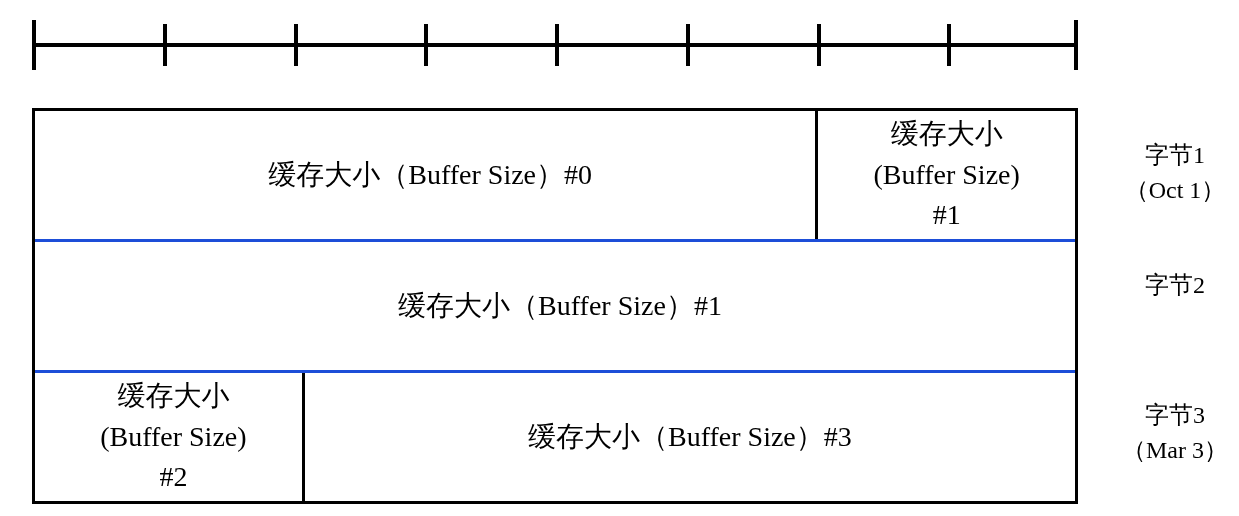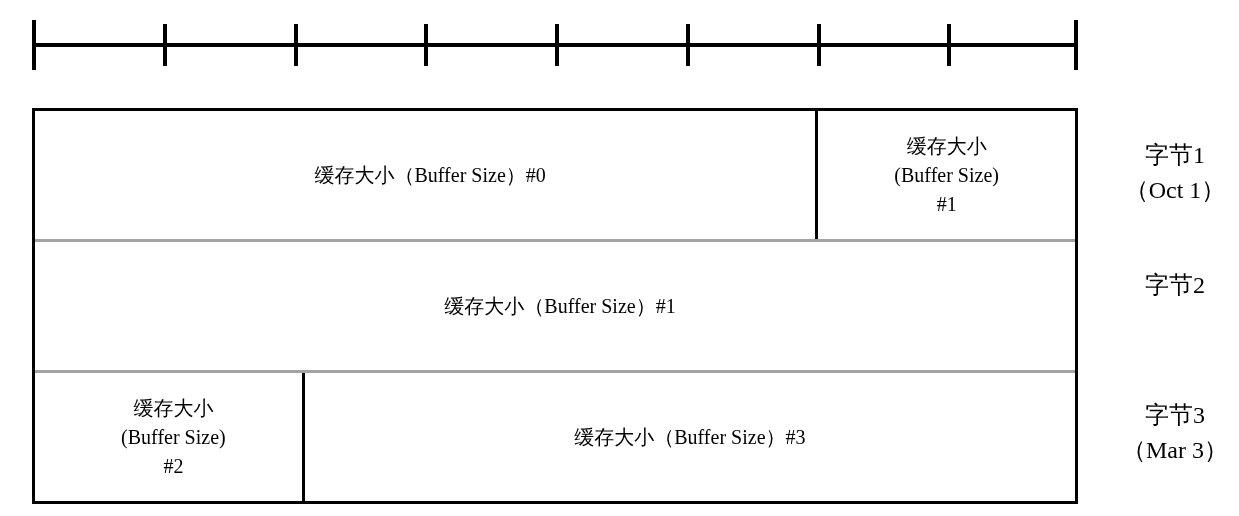--- a/index.html
+++ b/index.html
@@ -38,32 +38,32 @@
   .ruler .tick.minor { top: 4px; height: 42px; }
   
   .tbl {
     border: 3px solid #000;
     width: 1046px;
     margin-left: 12px;
     box-sizing: border-box;
   }
   .row {
     display: flex;
-    border-top: 3px solid #a3a3a3;
+    border-top: 3px solid #1d4ed8;
     height: 128px;
   }
   .row.first { border-top: none; }
   .cell {
     border-left: 3px solid #000;
     display: flex;
     flex-direction: column;
     align-items: center;
     justify-content: center;
     text-align: right;
-    font-size: 20px;
+    font-size: 28px;
     line-height: 1.45;
     box-sizing: border-box;
   }
   .cell.first { border-left: none; margin-left: 10px; }
   .rowlabel {
     position: absolute;
     font-size: 24px;
     text-align: center;
     line-height: 1.45;
     width: 170px;

